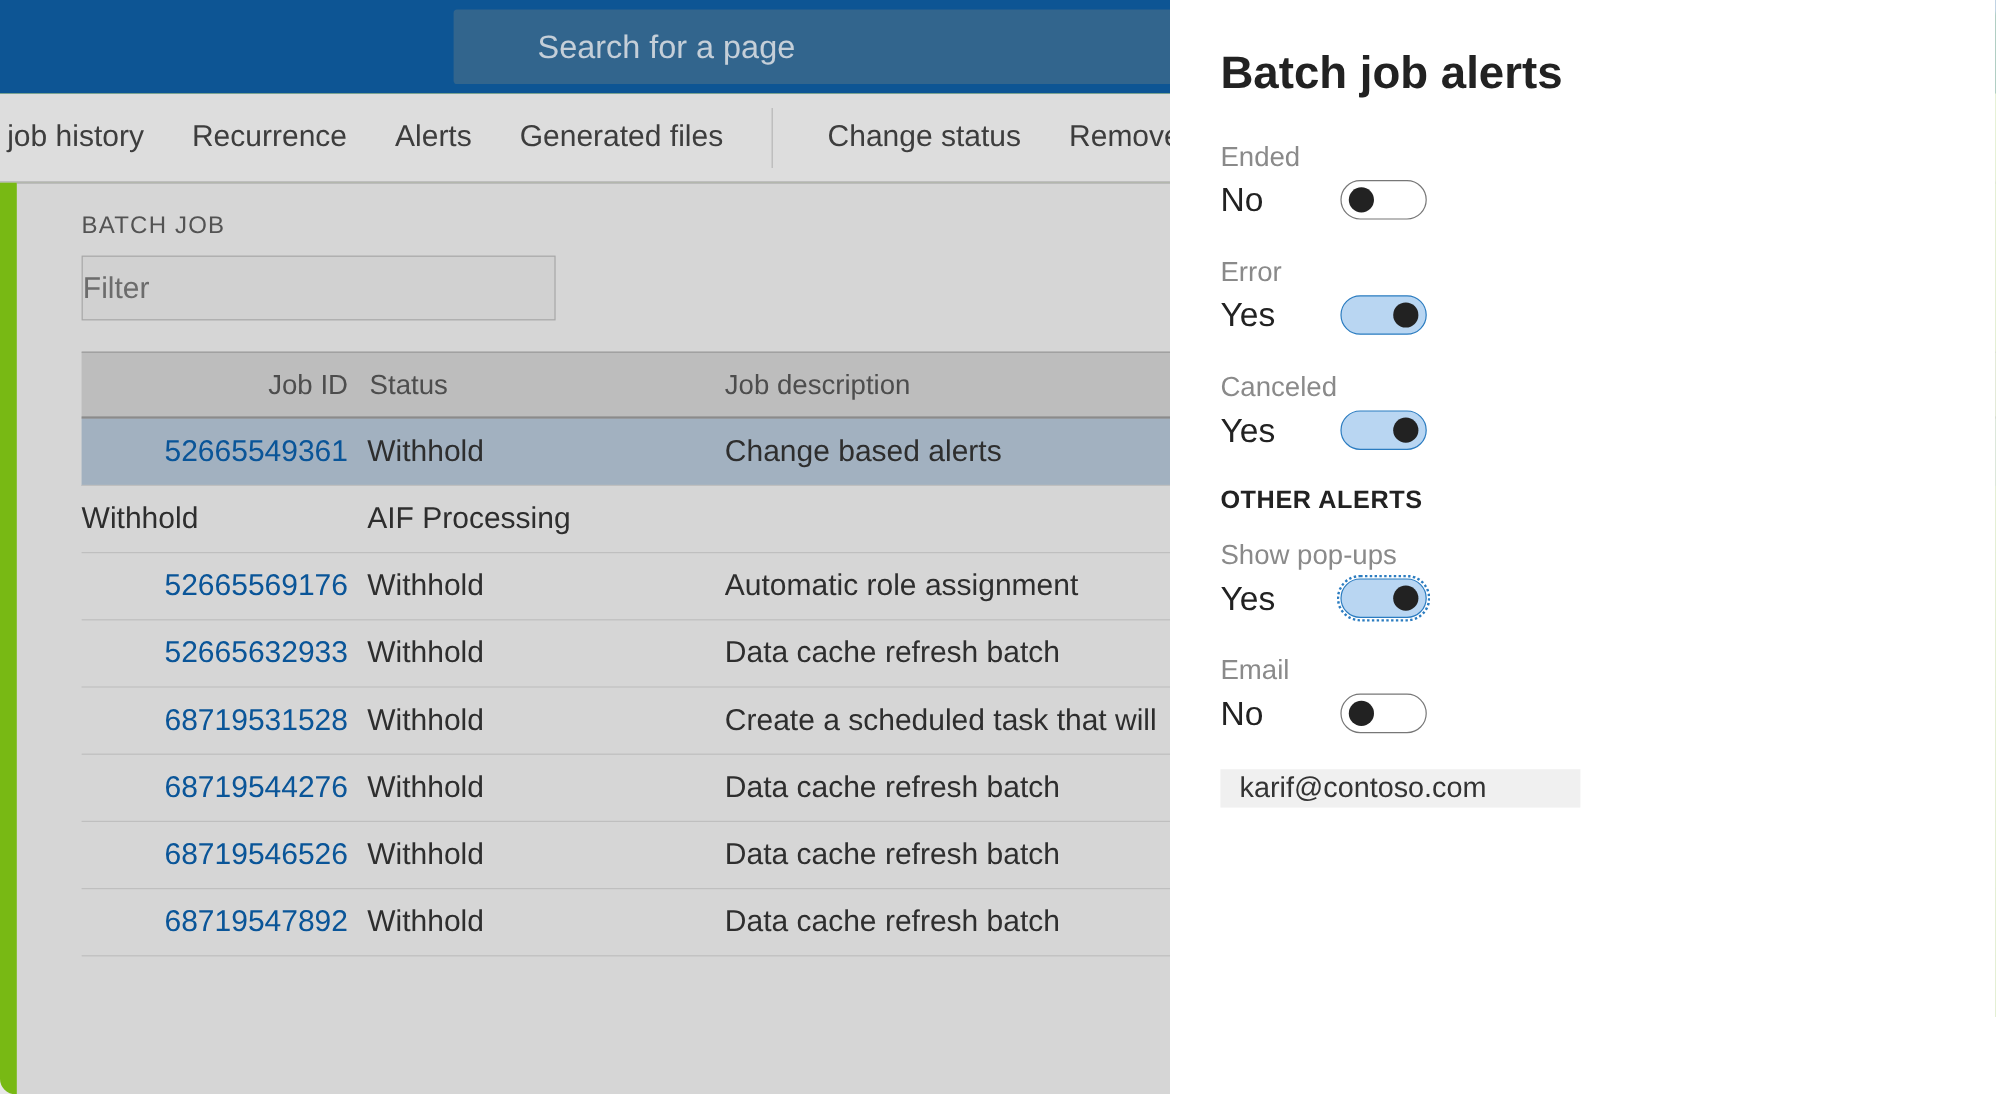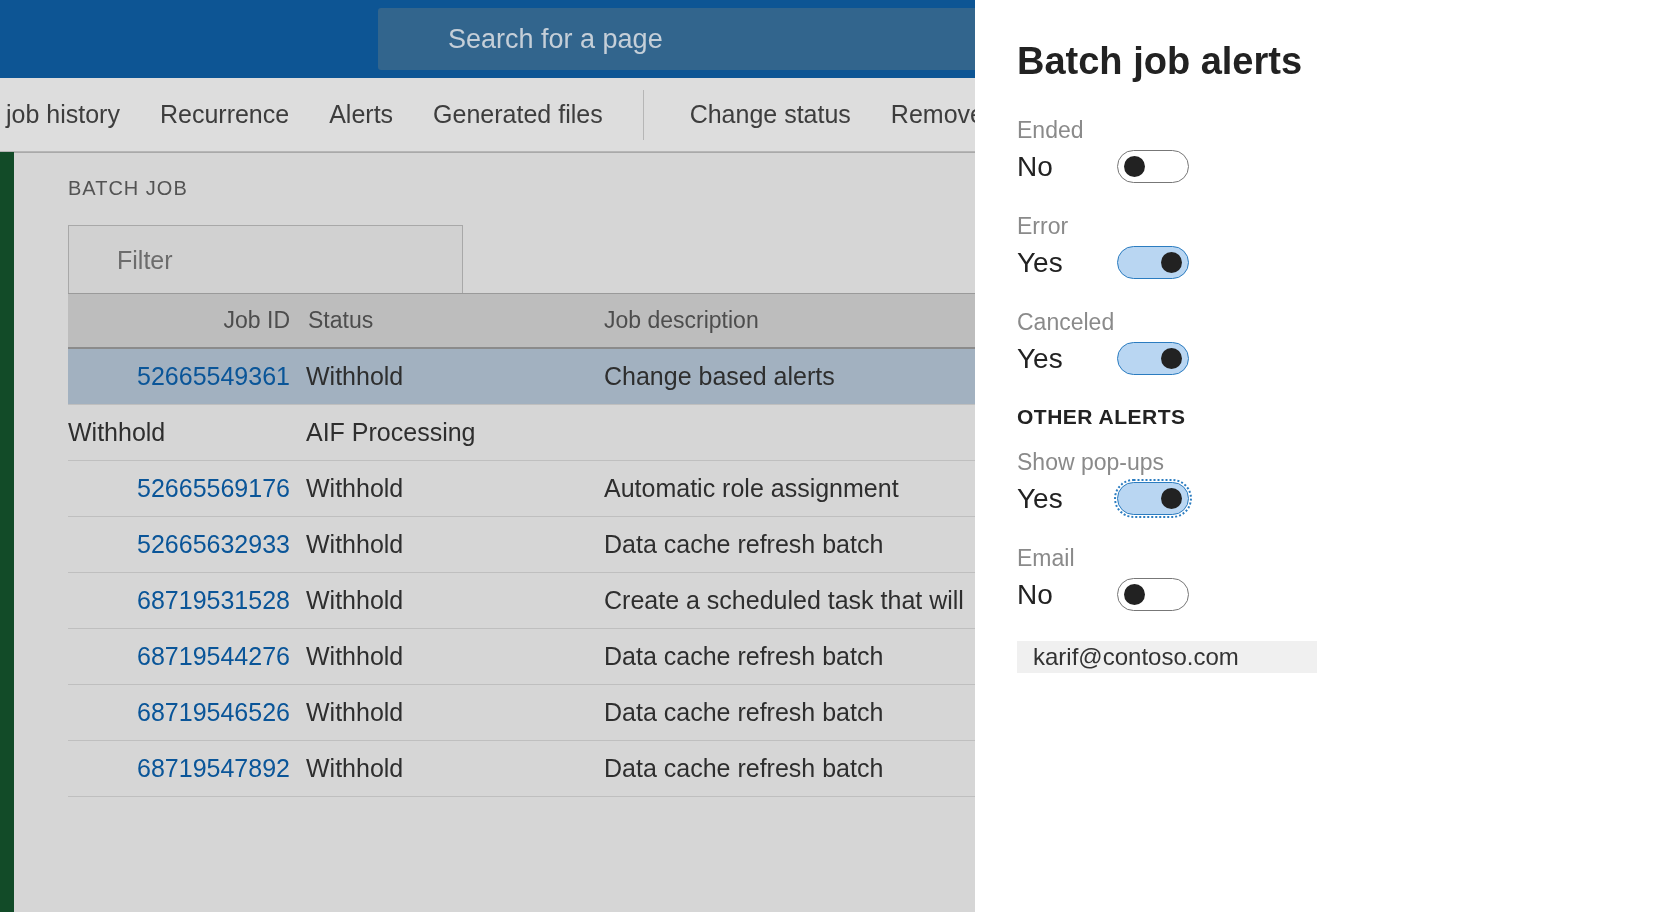--- a/index.html
+++ b/index.html
@@ -2,21 +2,22 @@
 <html><head>
 <meta charset="utf-8">
 <style>
   * { box-sizing: border-box; margin: 0; padding: 0; }
   html, body { width: 1663px; height: 912px; font-family: "Segoe UI", Arial, sans-serif; overflow: hidden; }
   body { position: relative; background: #fff; }
 
   
   .main-wrap {
     position: absolute; left: 0; top: 0; right: 0; bottom: 0;
-    background: #14532d;
+    background: #84cc16;
+    border-radius: 13px;
   }
   .scrim {
     position: absolute; left: 0; top: 0; width: 975px; height: 912px;
     background: rgba(0,0,0,0.09); z-index: 5; pointer-events: none;
   }
 
   .topbar {
     position: absolute; left: 0; top: 0; right: 0; height: 78px;
     background: #0f5ea3;
     display: flex; align-items: center;
@@ -40,23 +41,23 @@
   .content {
     position: absolute; left: 14px; top: 152px; right: 0; bottom: 0;
     background: #ececec; border-top: 1px solid #bababa;
   }
   .section-label {
     position: absolute; left: 54px; top: 24px;
     font-size: 20px; color: #5c5c5c; letter-spacing: 1px;
   }
   .filterbox {
     position: absolute; left: 54px; top: 60px;
-    width: 395px; height: 70px; border: 1px solid #b9b9b9;
-    background: #e6e6e6; display: flex; align-items: center; padding-left: 48px;
-    font-size: 25px; color: #777; margin-top: 12px;
+    width: 395px; height: 54px; border: 1px solid #b9b9b9;
+    background: #e6e6e6; display: flex; align-items: center; 
+    font-size: 25px; color: #777;
   }
 
   .grid {
     position: absolute; left: 54px; top: 140px; right: 0;
   }
   .grid-head, .grid-row {
     display: grid;
     grid-template-columns: 238px 298px 1fr;
     align-items: center;
     height: 56px;

